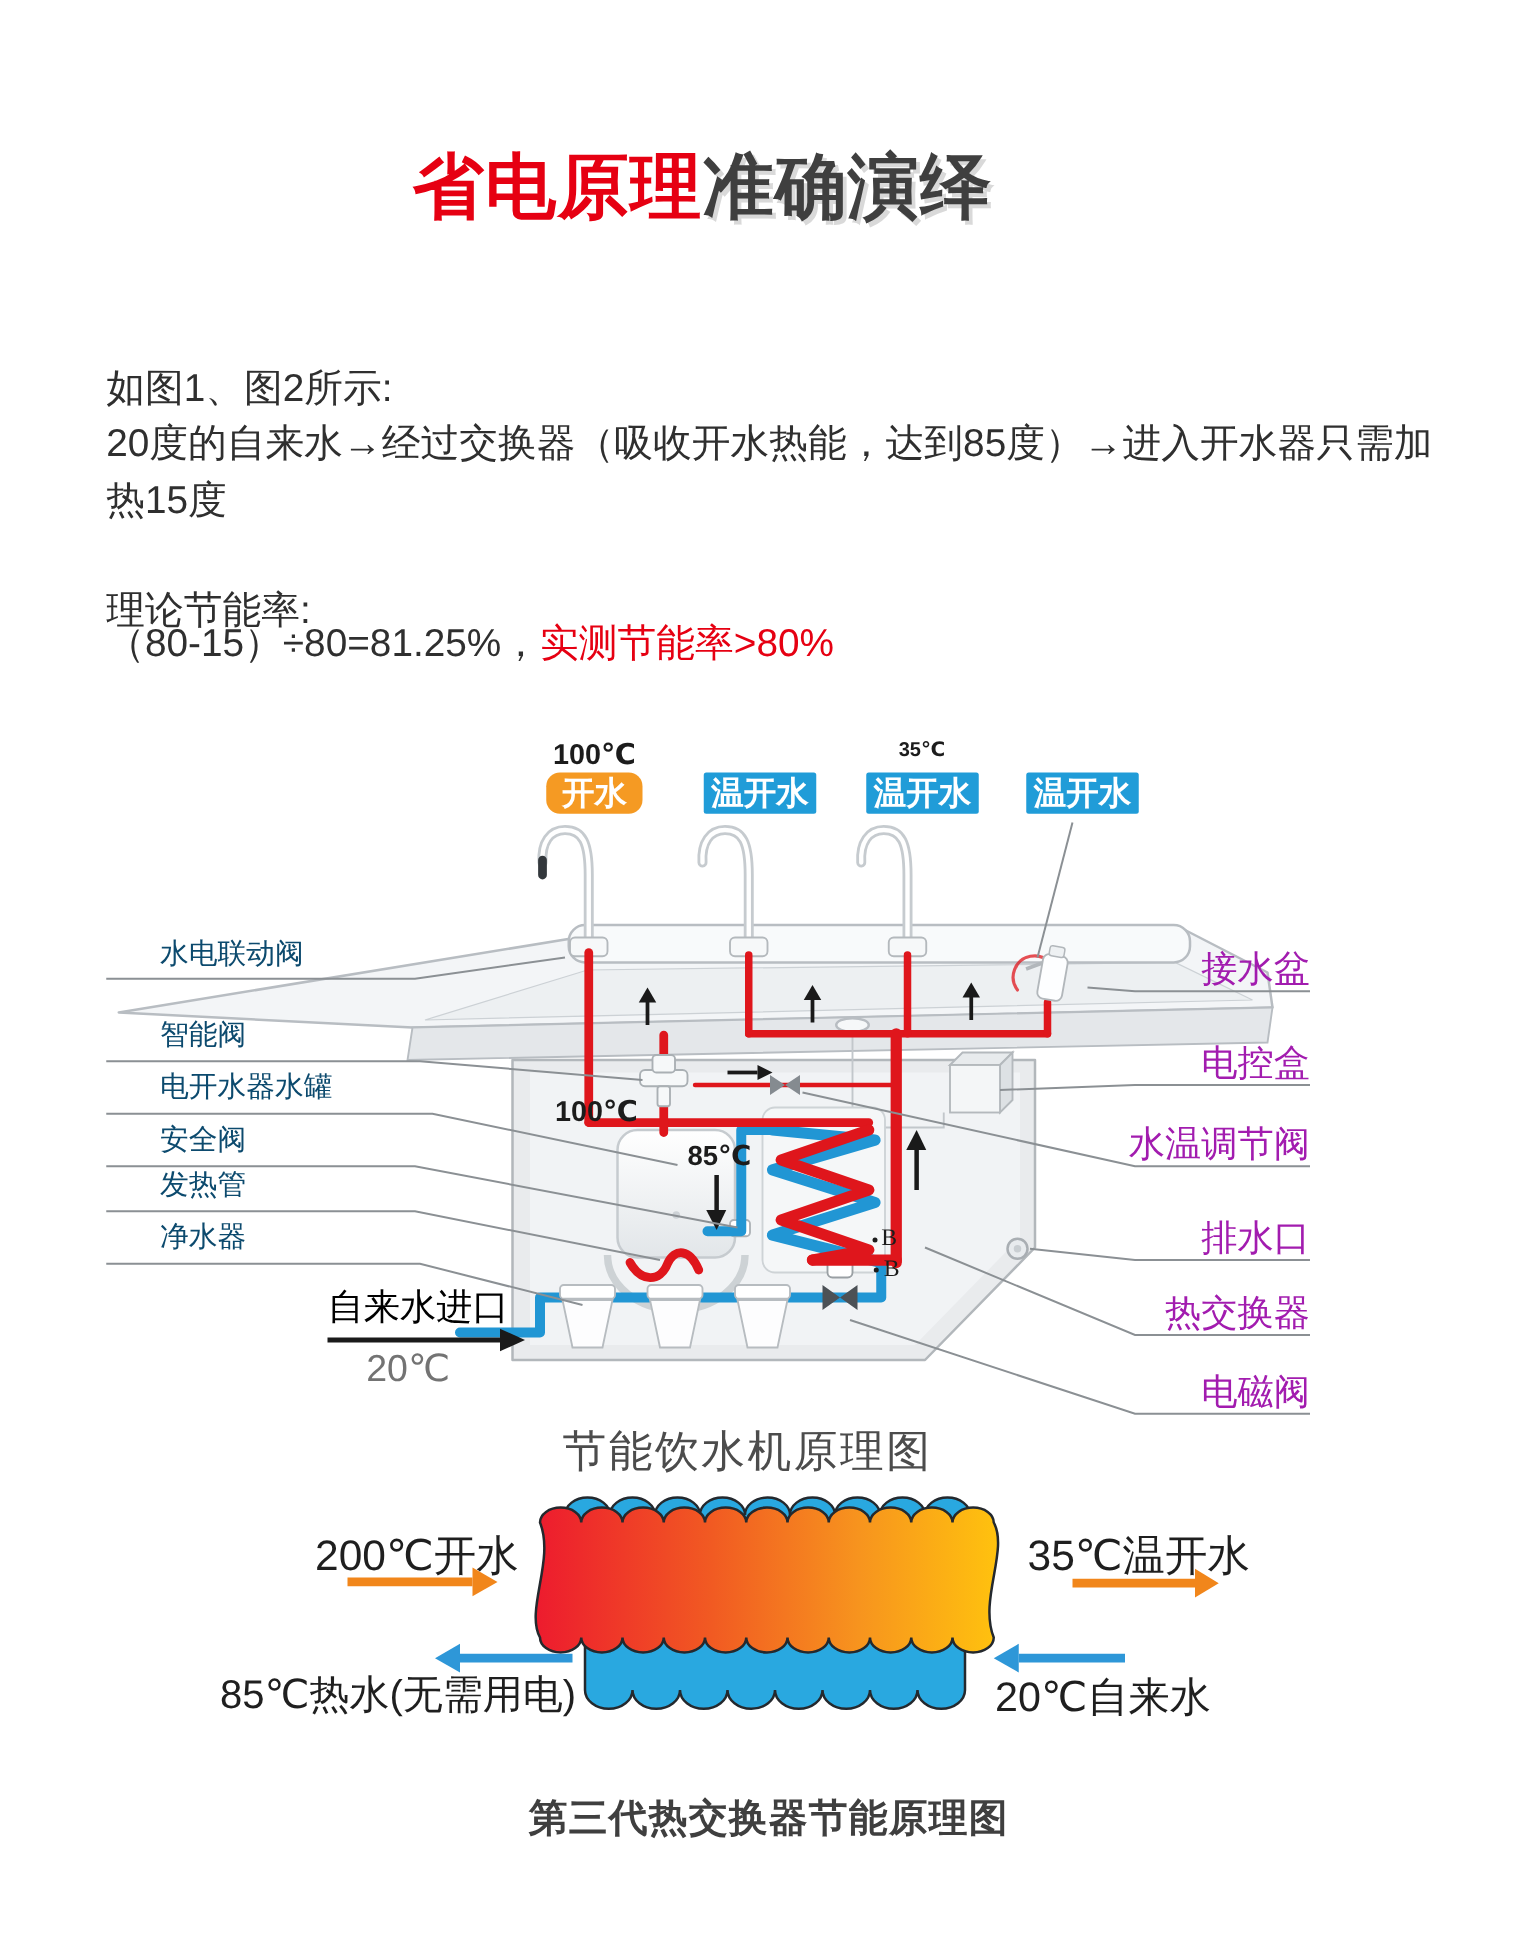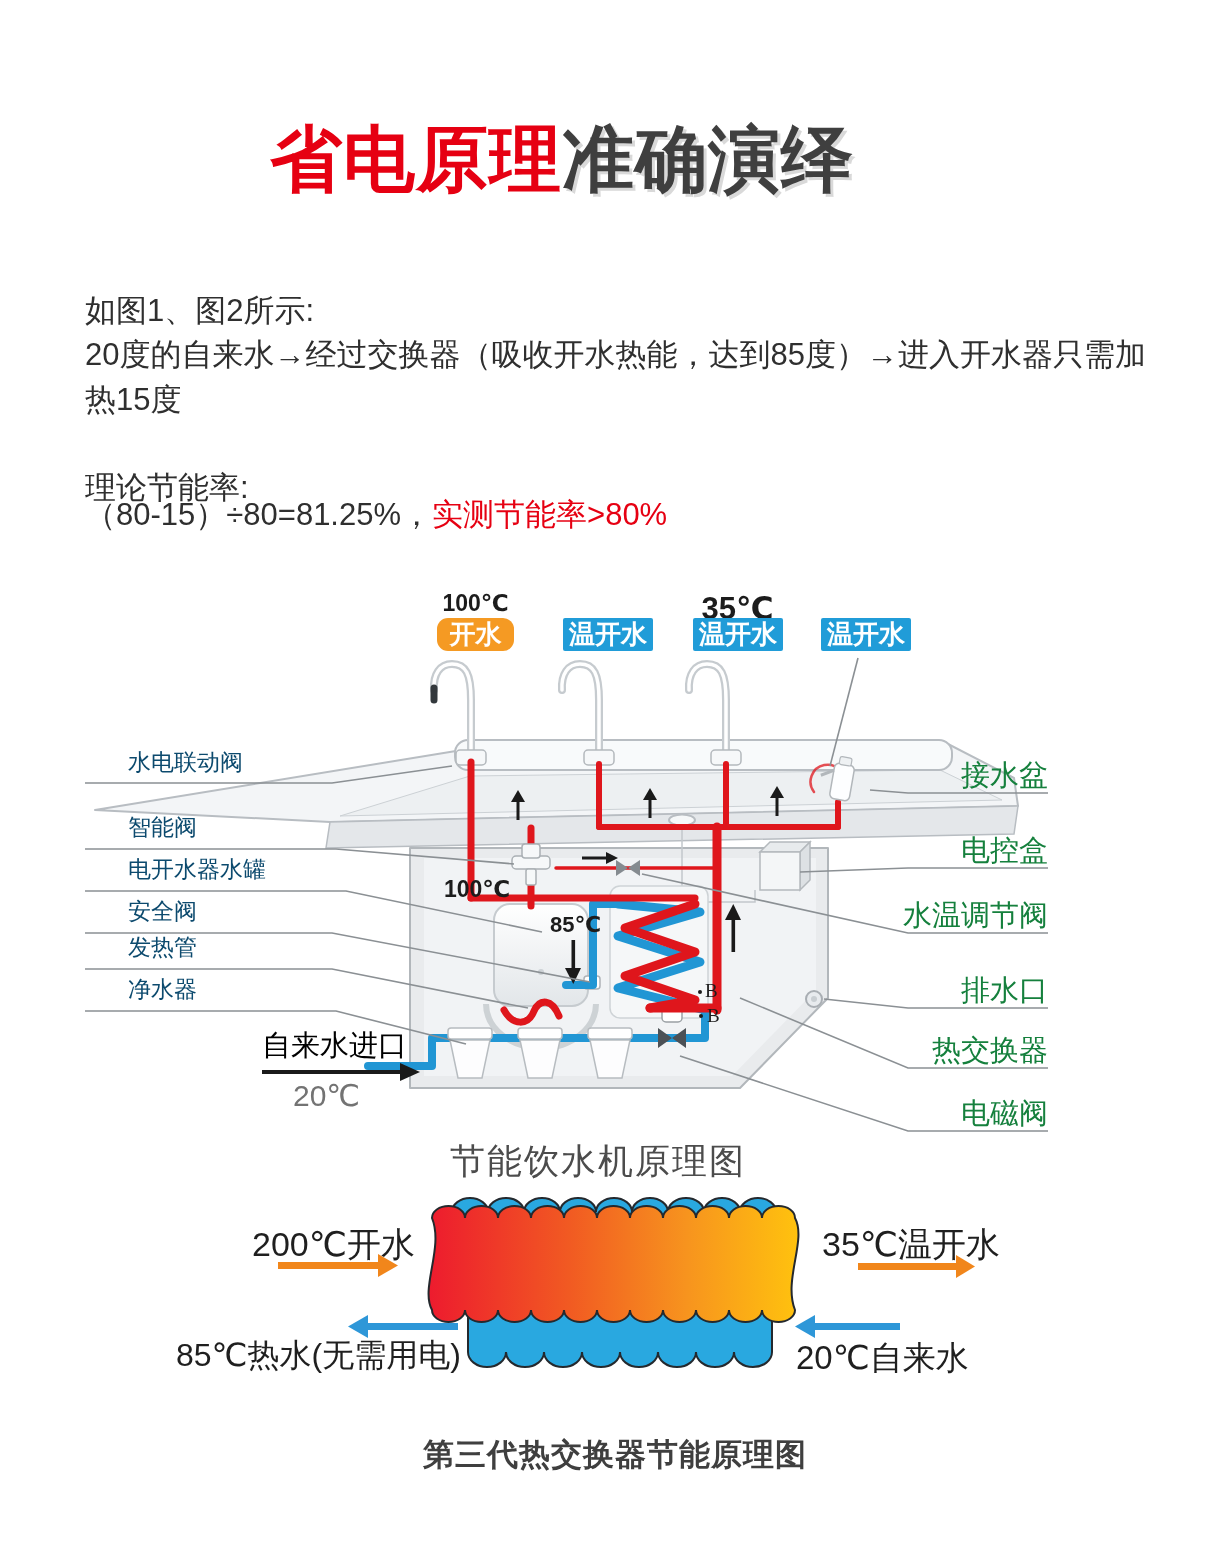--- a/index.html
+++ b/index.html
@@ -1,28 +1,28 @@
 <!DOCTYPE html>
 <html><head>
 <meta charset="utf-8">
 <style>
   html,body{margin:0;padding:0;background:#ffffff;}
   body{width:1226px;height:1546px;position:relative;overflow:hidden;
        font-family:"Liberation Sans","DejaVu Sans",sans-serif;}
   .abs{position:absolute;}
   .t{position:absolute;white-space:nowrap;color:#2f2f2f;}
   .title-row{position:absolute;left:0;top:116px;width:1124px;text-align:center;
-             font-size:72px;font-weight:700;letter-spacing:1px;line-height:1.2;}
+             font-size:57px;font-weight:700;letter-spacing:1px;line-height:1.2;}
   .title-rest{text-shadow:3px 3px 0 #d9d9d9;}
   .intro{font-size:31px;line-height:45px;}
   .wrap{white-space:normal;}
   .badge{position:absolute;height:33px;display:flex;align-items:center;justify-content:center;
          color:#fff;font-weight:700;font-size:26px;border-radius:2px;}
   .mlabel{font-size:23px;color:#0c4a6e;}
-  .rlabel{position:absolute;left:720px;width:328px;text-align:right;font-size:29px;color:#15803d;white-space:nowrap;}
+  .rlabel{position:absolute;left:720px;width:328px;text-align:right;font-size:29px;color:#a21caf;white-space:nowrap;}
   .cap{position:absolute;text-align:center;color:#4c4c4c;margin-top:48px;}
   .innertemp{font-weight:700;color:#1c1c1c;}
   .bmark{font-family:"Liberation Serif","DejaVu Serif",serif;font-size:19px;color:#1c1c1c;}
   .flowlabel{color:#1f1f1f;}
   svg{display:block;}
 </style>
 </head>
 <body>
 
 <div class="title-row">
@@ -198,21 +198,21 @@
     <polyline points="800,872 908,868 1048,868"></polyline>
     <polyline points="642,874 908,933 1048,933"></polyline>
     <polyline points="824,999 908,1008 1048,1008"></polyline>
     <polyline points="740,998 908,1068 1048,1068"></polyline>
     <polyline points="680,1056 908,1131 1048,1131"></polyline>
     <polyline points="858,658 830,766"></polyline>
   </g>
 </svg>
 
 <div class="t innertemp" style="left:428px;top:590px;width:95px;text-align:center;font-size:23px;">100℃</div>
-<div class="t innertemp" style="left:690px;top:590px;width:95px;text-align:center;font-size:31px;">35℃</div>
+<div class="t innertemp" style="left:690px;top:590px;width:95px;text-align:center;font-size:16px;">35℃</div>
 
 <div class="badge" style="left: 437px; top: 618px; width: 77px; background: rgb(245, 154, 35); border-radius: 11px;">开水</div>
 <div class="badge" style="left: 563px; top: 618px; width: 90px; background: rgb(32, 156, 216);">温开水</div>
 <div class="badge" style="left: 693px; top: 618px; width: 90px; background: rgb(32, 156, 216);">温开水</div>
 <div class="badge" style="left: 821px; top: 618px; width: 90px; background: rgb(32, 156, 216);">温开水</div>
 
 <div class="t mlabel" style="left:128px;top:747px;">水电联动阀</div>
 <div class="t mlabel" style="left:128px;top:812px;">智能阀</div>
 <div class="t mlabel" style="left:128px;top:854px;">电开水器水罐</div>
 <div class="t mlabel" style="left:128px;top:896px;">安全阀</div>

